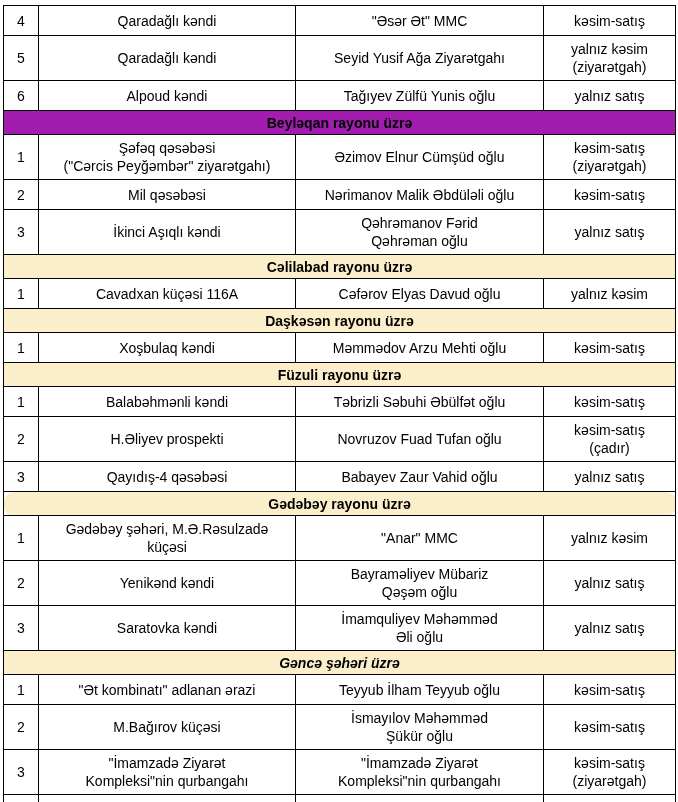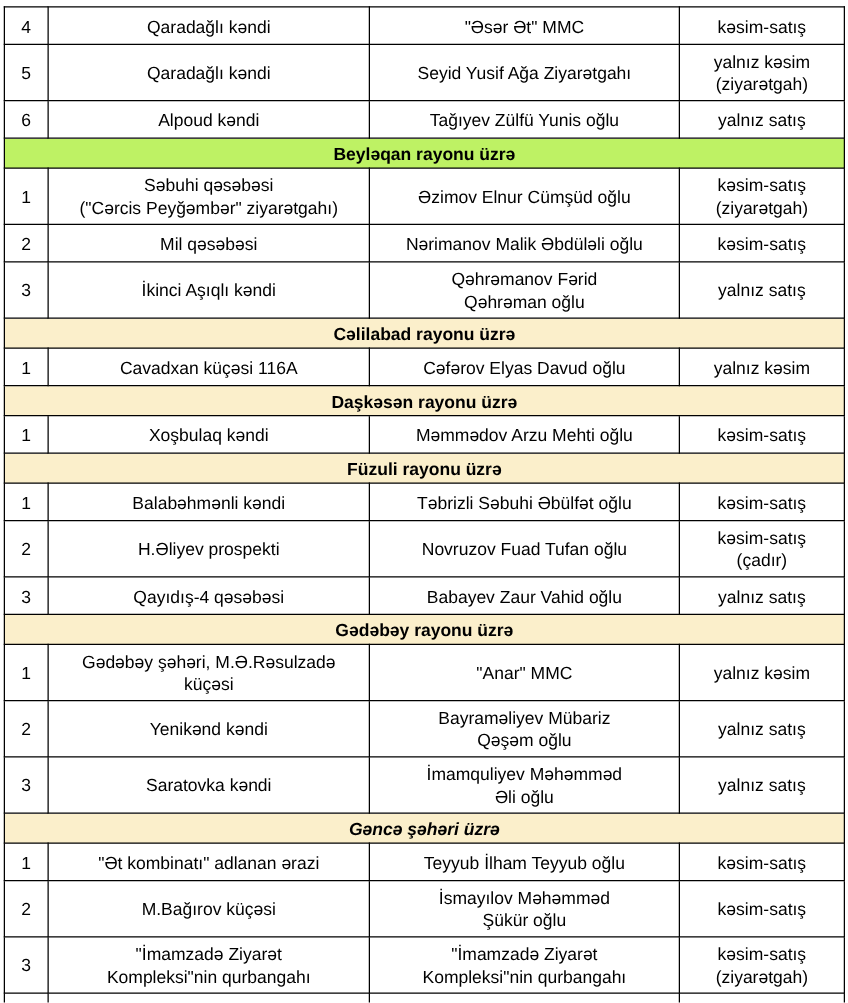--- a/index.html
+++ b/index.html
@@ -64,25 +64,25 @@
           <td>yalnız kəsim
 (ziyarətgah)</td>
         </tr>
         <tr class="single">
           <td>6</td>
           <td>Alpoud kəndi</td>
           <td>Tağıyev Zülfü Yunis oğlu</td>
           <td>yalnız satış</td>
         </tr>
         <tr class="header-row">
-          <td colspan="4" class="section-header" style="background: #bef264;">Beyləqan rayonu üzrə</td>
+          <td colspan="4" class="section-header" style="background: #a21caf;">Beyləqan rayonu üzrə</td>
         </tr>
         <tr class="double">
           <td>1</td>
-          <td>Səbuhi qəsəbəsi
+          <td>Şəfəq qəsəbəsi
 ("Cərcis Peyğəmbər" ziyarətgahı)</td>
           <td>Əzimov Elnur Cümşüd oğlu</td>
           <td>kəsim-satış
 (ziyarətgah)</td>
         </tr>
         <tr class="single">
           <td>2</td>
           <td>Mil qəsəbəsi</td>
           <td>Nərimanov Malik Əbdüləli oğlu</td>
           <td>kəsim-satış</td>
@@ -128,21 +128,21 @@
           <td>kəsim-satış
 (çadır)</td>
         </tr>
         <tr class="single">
           <td>3</td>
           <td>Qayıdış-4 qəsəbəsi</td>
           <td>Babayev Zaur Vahid oğlu</td>
           <td>yalnız satış</td>
         </tr>
         <tr class="header-row">
-          <td colspan="4" class="section-header" style="background: rgb(251, 239, 203);">Gədəbəy rayonu üzrə</td>
+          <td colspan="4" class="section-header" style="background: rgb(251, 239, 203); border-radius: 10px;">Gədəbəy rayonu üzrə</td>
         </tr>
         <tr class="double">
           <td>1</td>
           <td>Gədəbəy şəhəri, M.Ə.Rəsulzadə
 küçəsi</td>
           <td>"Anar" MMC</td>
           <td>yalnız kəsim</td>
         </tr>
         <tr class="double">
           <td>2</td>

